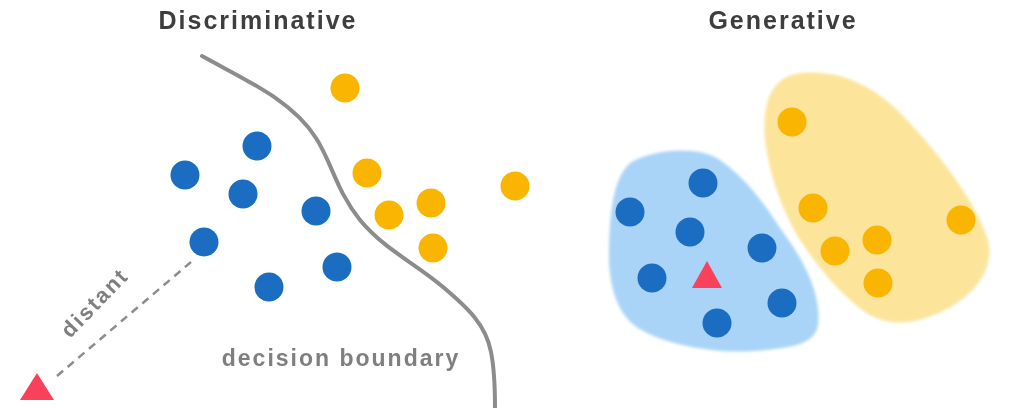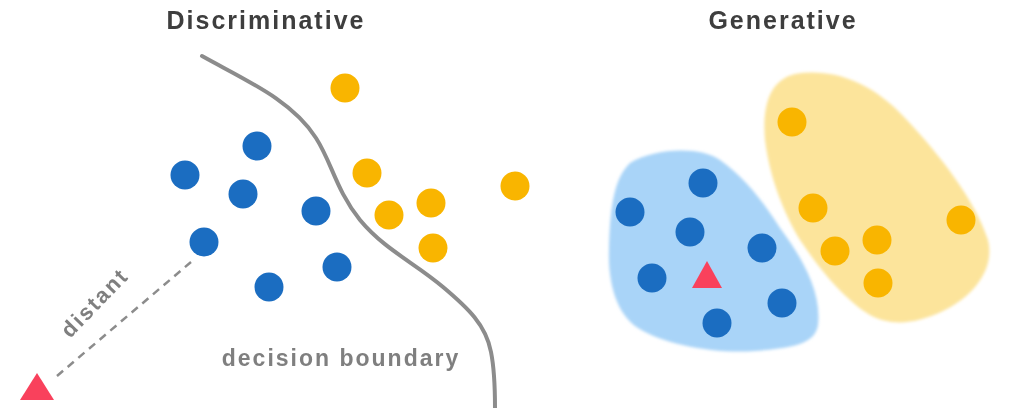--- a/index.html
+++ b/index.html
@@ -4,21 +4,21 @@
 <style>
   html,body{margin:0;padding:0;background:#ffffff;}
   .stage{
     position:relative;width:1024px;height:408px;background:#ffffff;
     font-family:"Liberation Sans", sans-serif;overflow:hidden;
   }
   .panel-title{
     position:absolute;top:6px;font-size:25px;font-weight:bold;
     color:#3e3e3e;letter-spacing:2px;text-align:center;
   }
-  .panel-title.left{left:16px;width:500px;}
+  .panel-title.left{left:8px;width:500px;}
   .panel-title.right{left:533px;width:500px;}
   svg.diagram{position:absolute;left:0;top:0;}
   text.gray-label{
     font-family:"Liberation Sans", sans-serif;font-weight:bold;fill:#7f7f7f;
   }
 </style>
 </head>
 <body>
 
 <div class="stage">

